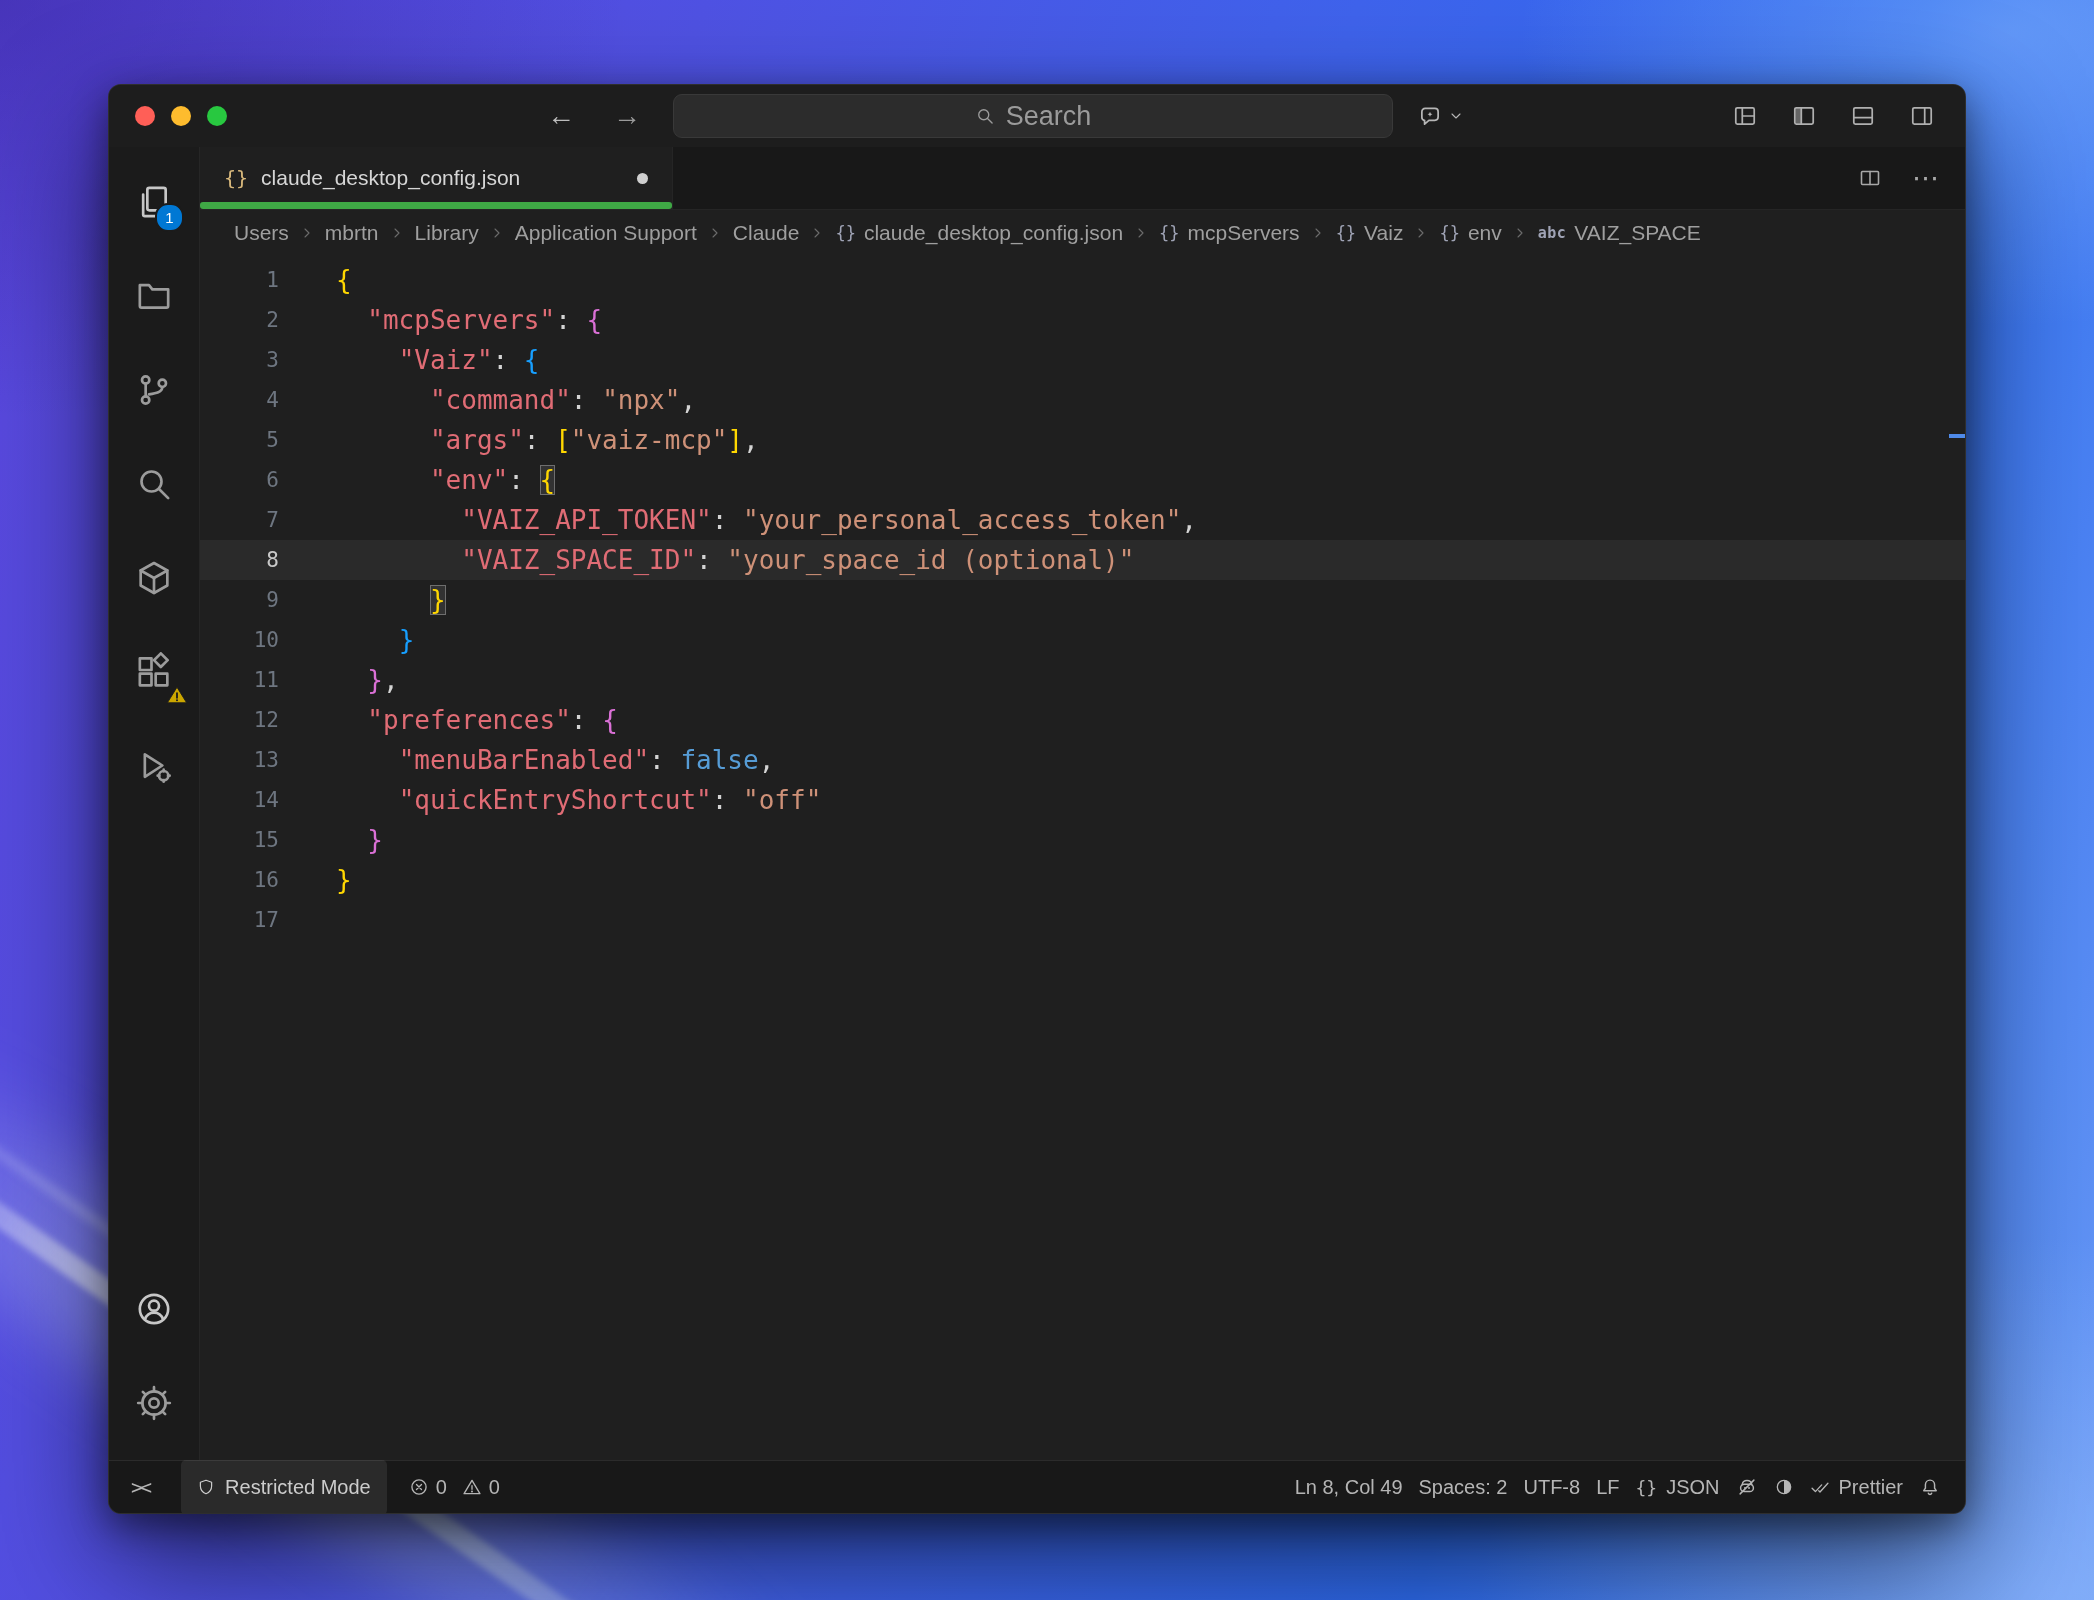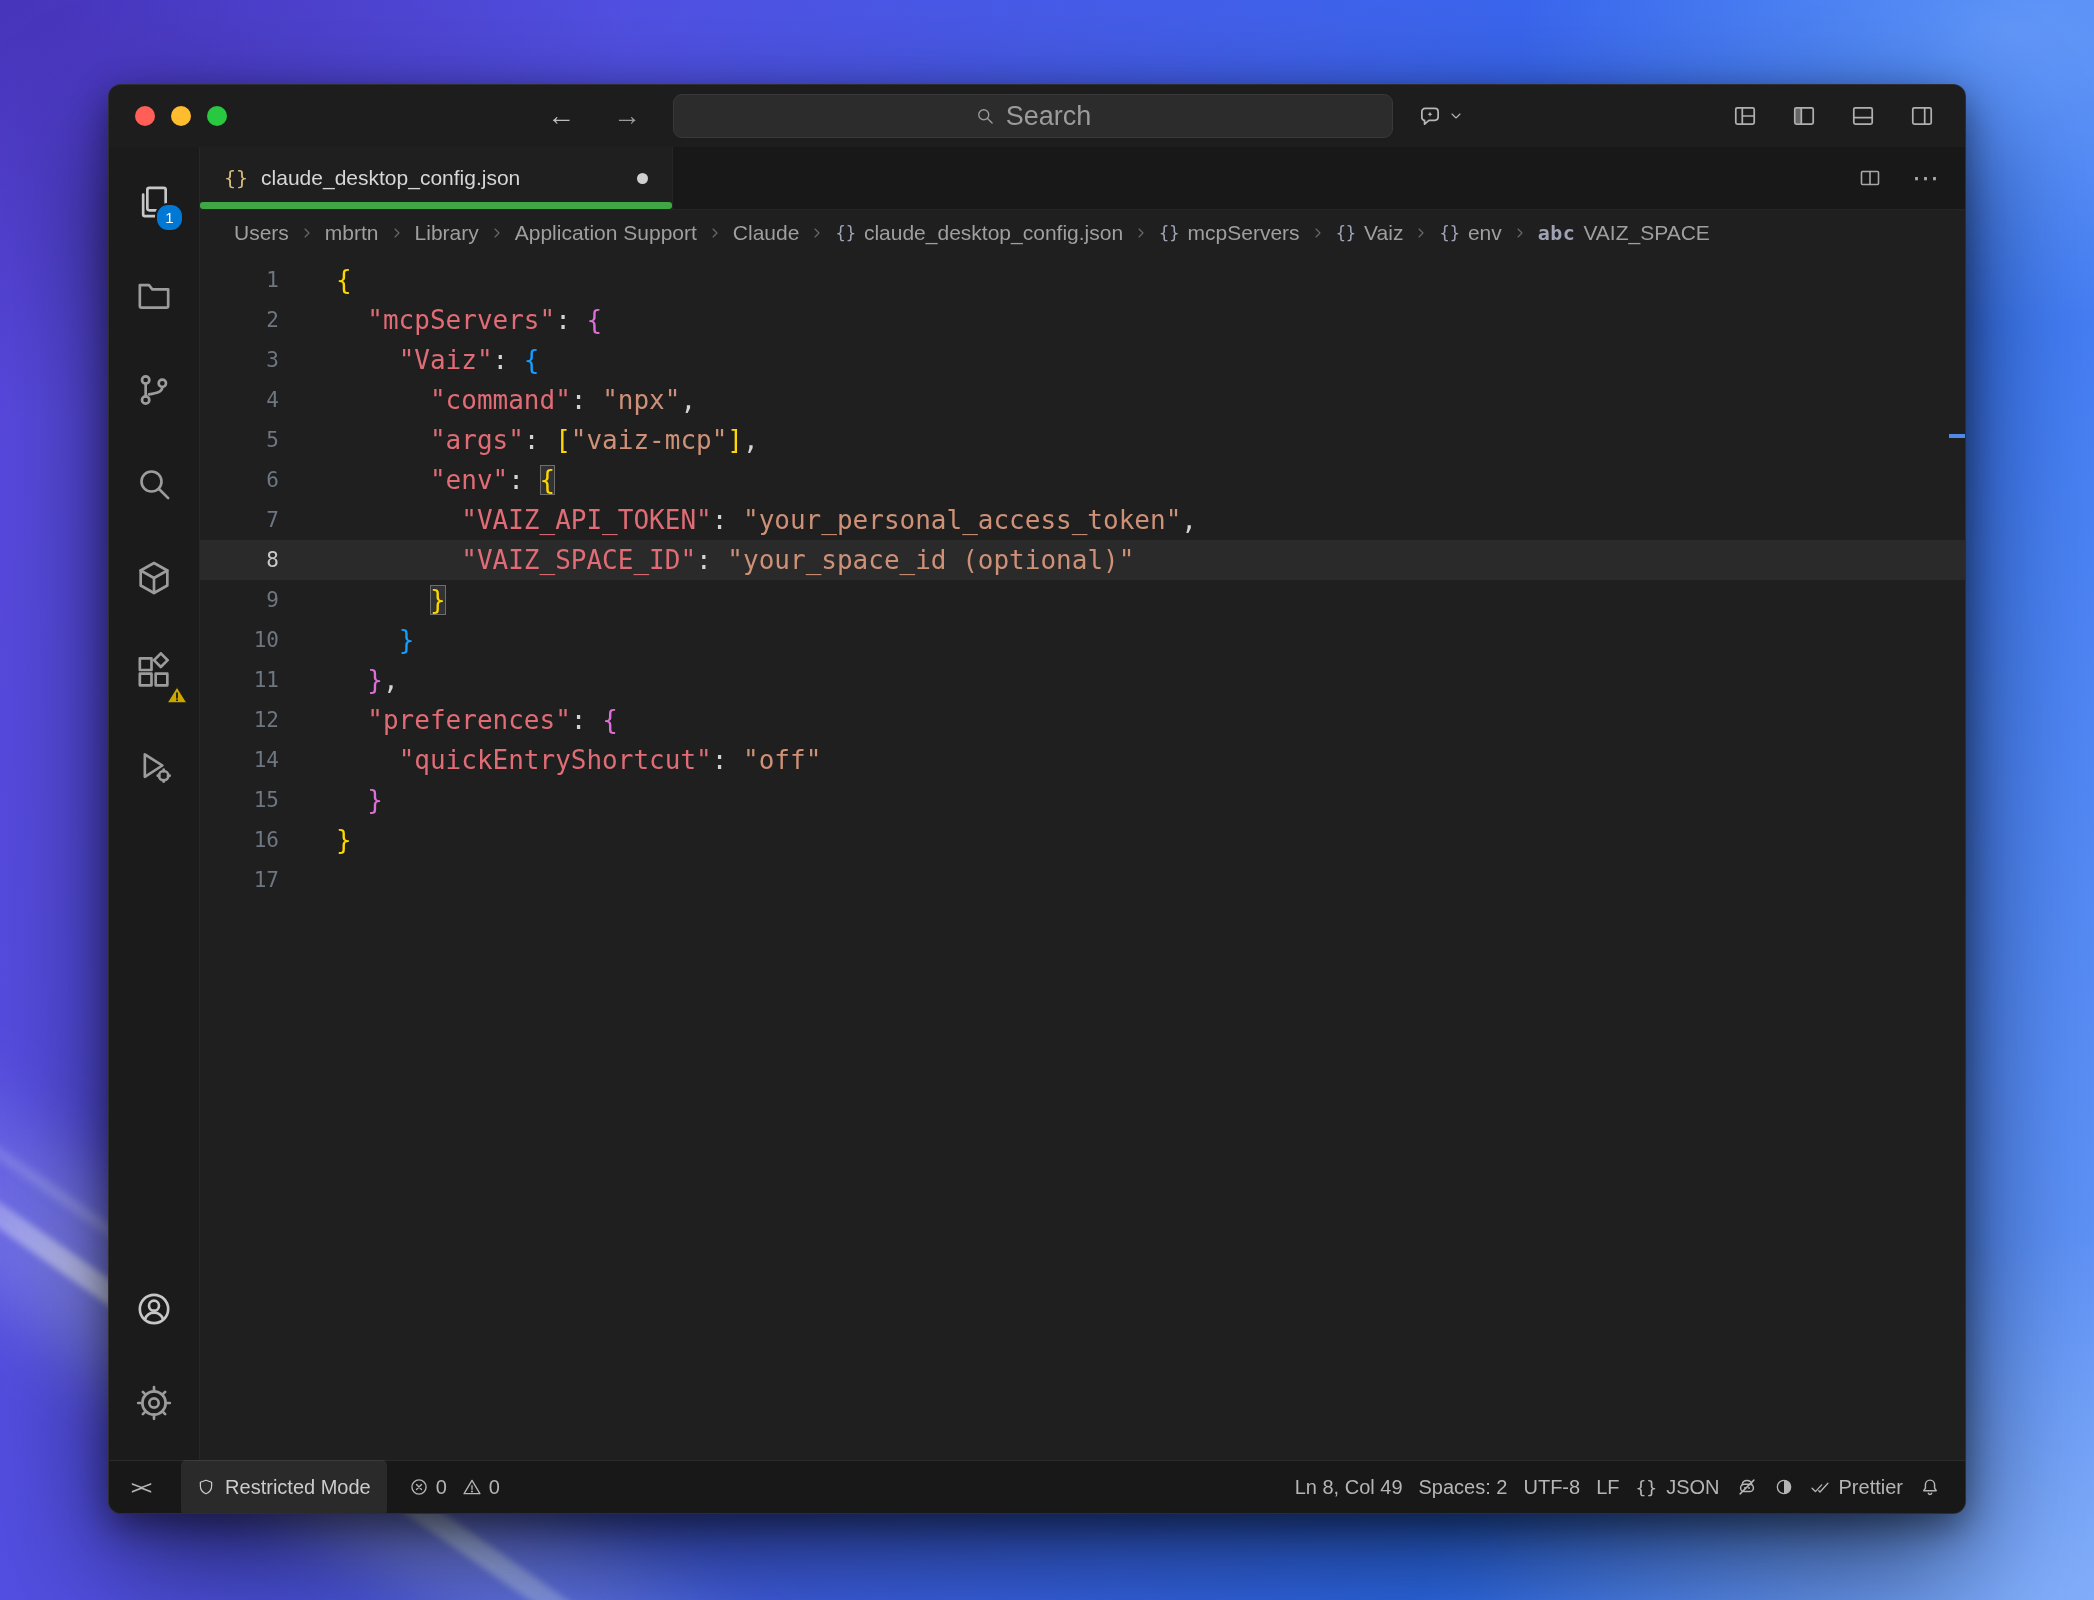--- a/index.html
+++ b/index.html
@@ -73,21 +73,21 @@
   .tab-label{margin-left:13px;color:#d6d6d6;font-size:21px;white-space:nowrap;}
   .tab-dot{margin-left:auto;width:11px;height:11px;border-radius:50%;background:#cfcfcf;}
   .tab-greenbar{position:absolute;left:0;right:0;bottom:0;height:7px;background:#3fa845;border-radius:3px;}
   .tabstrip-right{margin-left:auto;display:flex;align-items:center;gap:30px;margin-right:26px;color:#a8a8a8;}
   .tab-dots{font-size:27px;line-height:1;color:#a8a8a8;cursor:pointer;}
 
   
   .breadcrumbs{height:46px;flex:none;display:flex;align-items:center;padding-left:34px;gap:10px;color:#9f9f9f;font-size:21px;white-space:nowrap;overflow:hidden;}
   .bc-item{display:inline-flex;align-items:center;cursor:pointer;}
   .bc-ic{font-family:"DejaVu Sans Mono",monospace;font-size:17px;color:#9fa3b5;margin-right:8px;}
-  .bc-ic.abc{font-size:20px;font-weight:bold;letter-spacing:.5px;}
+  .bc-ic.abc{font-size:15px;font-weight:bold;letter-spacing:.5px;}
   .bc-sep{color:#6b6b6b;}
 
   
   .editor{flex:1;position:relative;overflow:hidden;font-family:"DejaVu Sans Mono",monospace;font-size:26px;padding-top:4px;}
   .cl{display:flex;height:40px;line-height:40px;position:relative;}
   .cl.active{background:rgba(255,255,255,.05);}
   .ln{width:79px;text-align:right;color:#6e7681;font-size:21px;flex:none;}
   .cl.active .ln{color:#c8c8c8;}
   .code{white-space:pre;margin-left:57px;}
   .tk-p{color:#d4d4d4}
@@ -429,20 +429,24 @@
             </div>
             <div class="cl">
               <span class="ln">11</span>
               <span class="code"><span class="tk-p">  </span><span class="tk-b2">}</span><span class="tk-p">,</span></span>
             </div>
             <div class="cl">
               <span class="ln">12</span>
               <span class="code"><span class="tk-p">  </span><span class="tk-k">"preferences"</span><span class="tk-p">: </span><span class="tk-b2">{</span></span>
             </div>
             <div class="cl">
+              <span class="ln">13</span>
+              <span class="code"><span class="tk-p">    </span><span class="tk-k">"menuBarEnabled"</span><span class="tk-p">: </span><span class="tk-kw">false</span><span class="tk-p">,</span></span>
+            </div>
+            <div class="cl">
               <span class="ln">14</span>
               <span class="code"><span class="tk-p">    </span><span class="tk-k">"quickEntryShortcut"</span><span class="tk-p">: </span><span class="tk-s">"off"</span></span>
             </div>
             <div class="cl">
               <span class="ln">15</span>
               <span class="code"><span class="tk-p">  </span><span class="tk-b2">}</span></span>
             </div>
             <div class="cl">
               <span class="ln">16</span>
               <span class="code"><span class="tk-b1">}</span></span>

